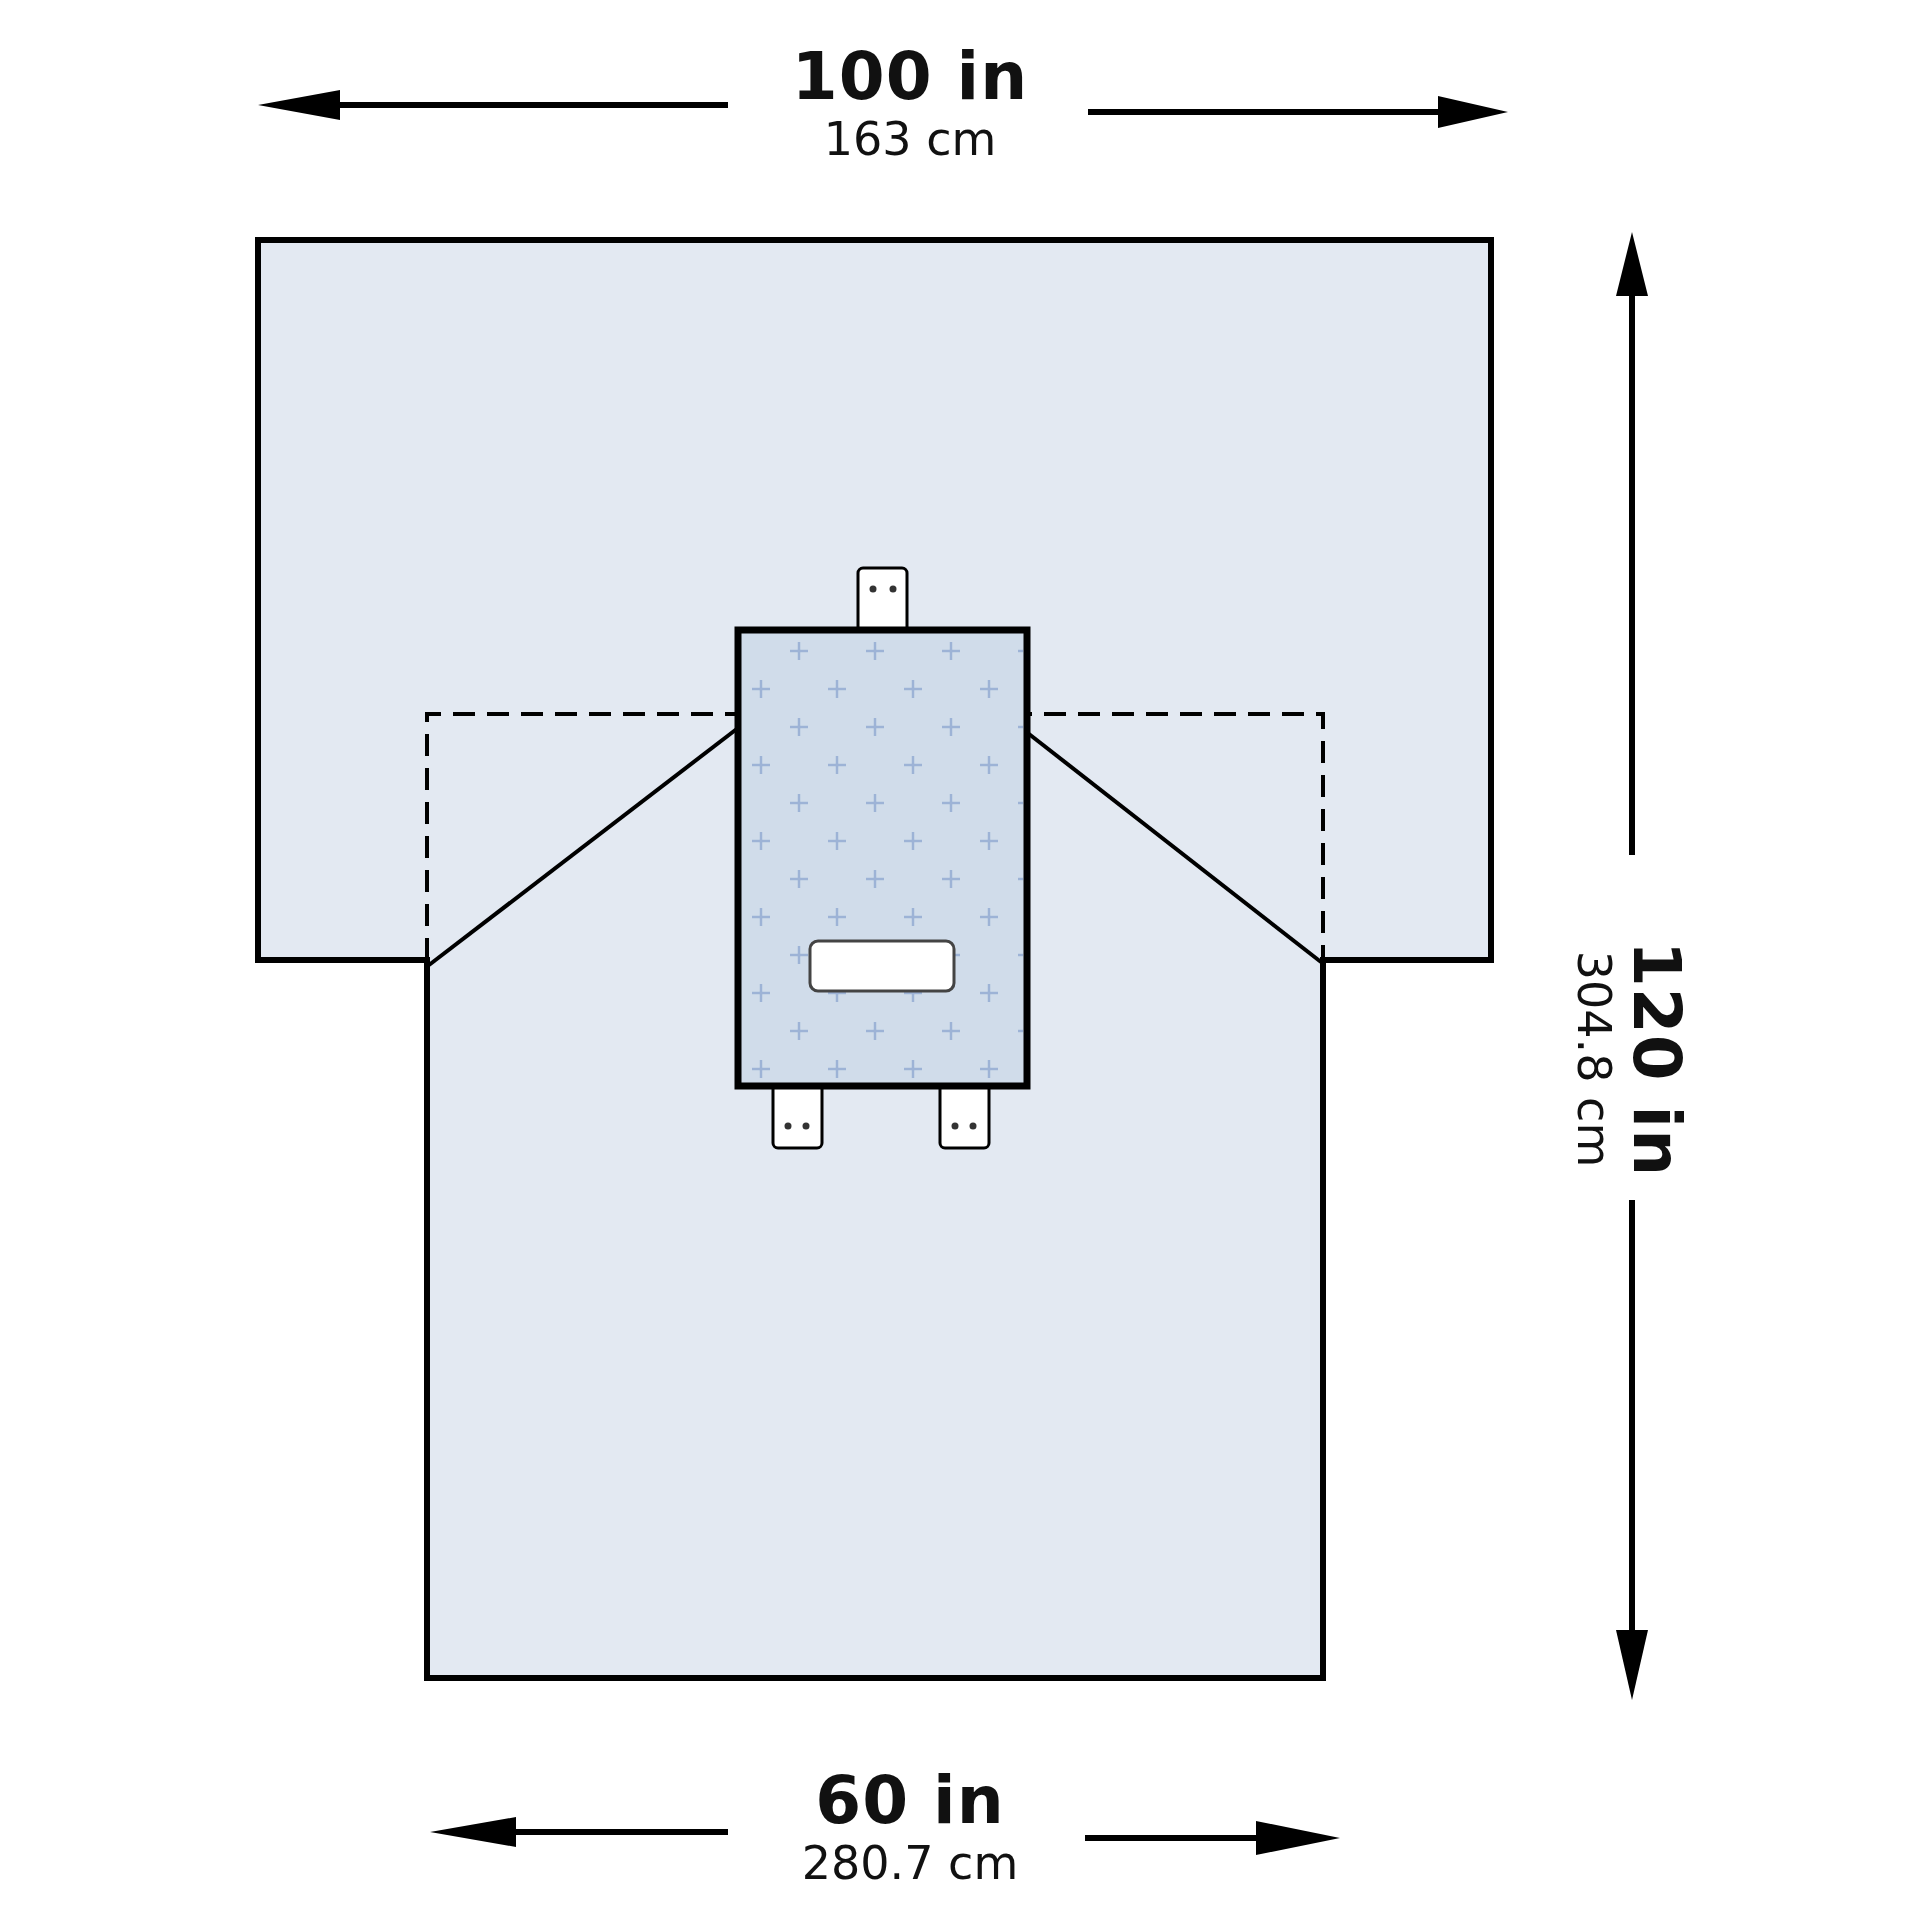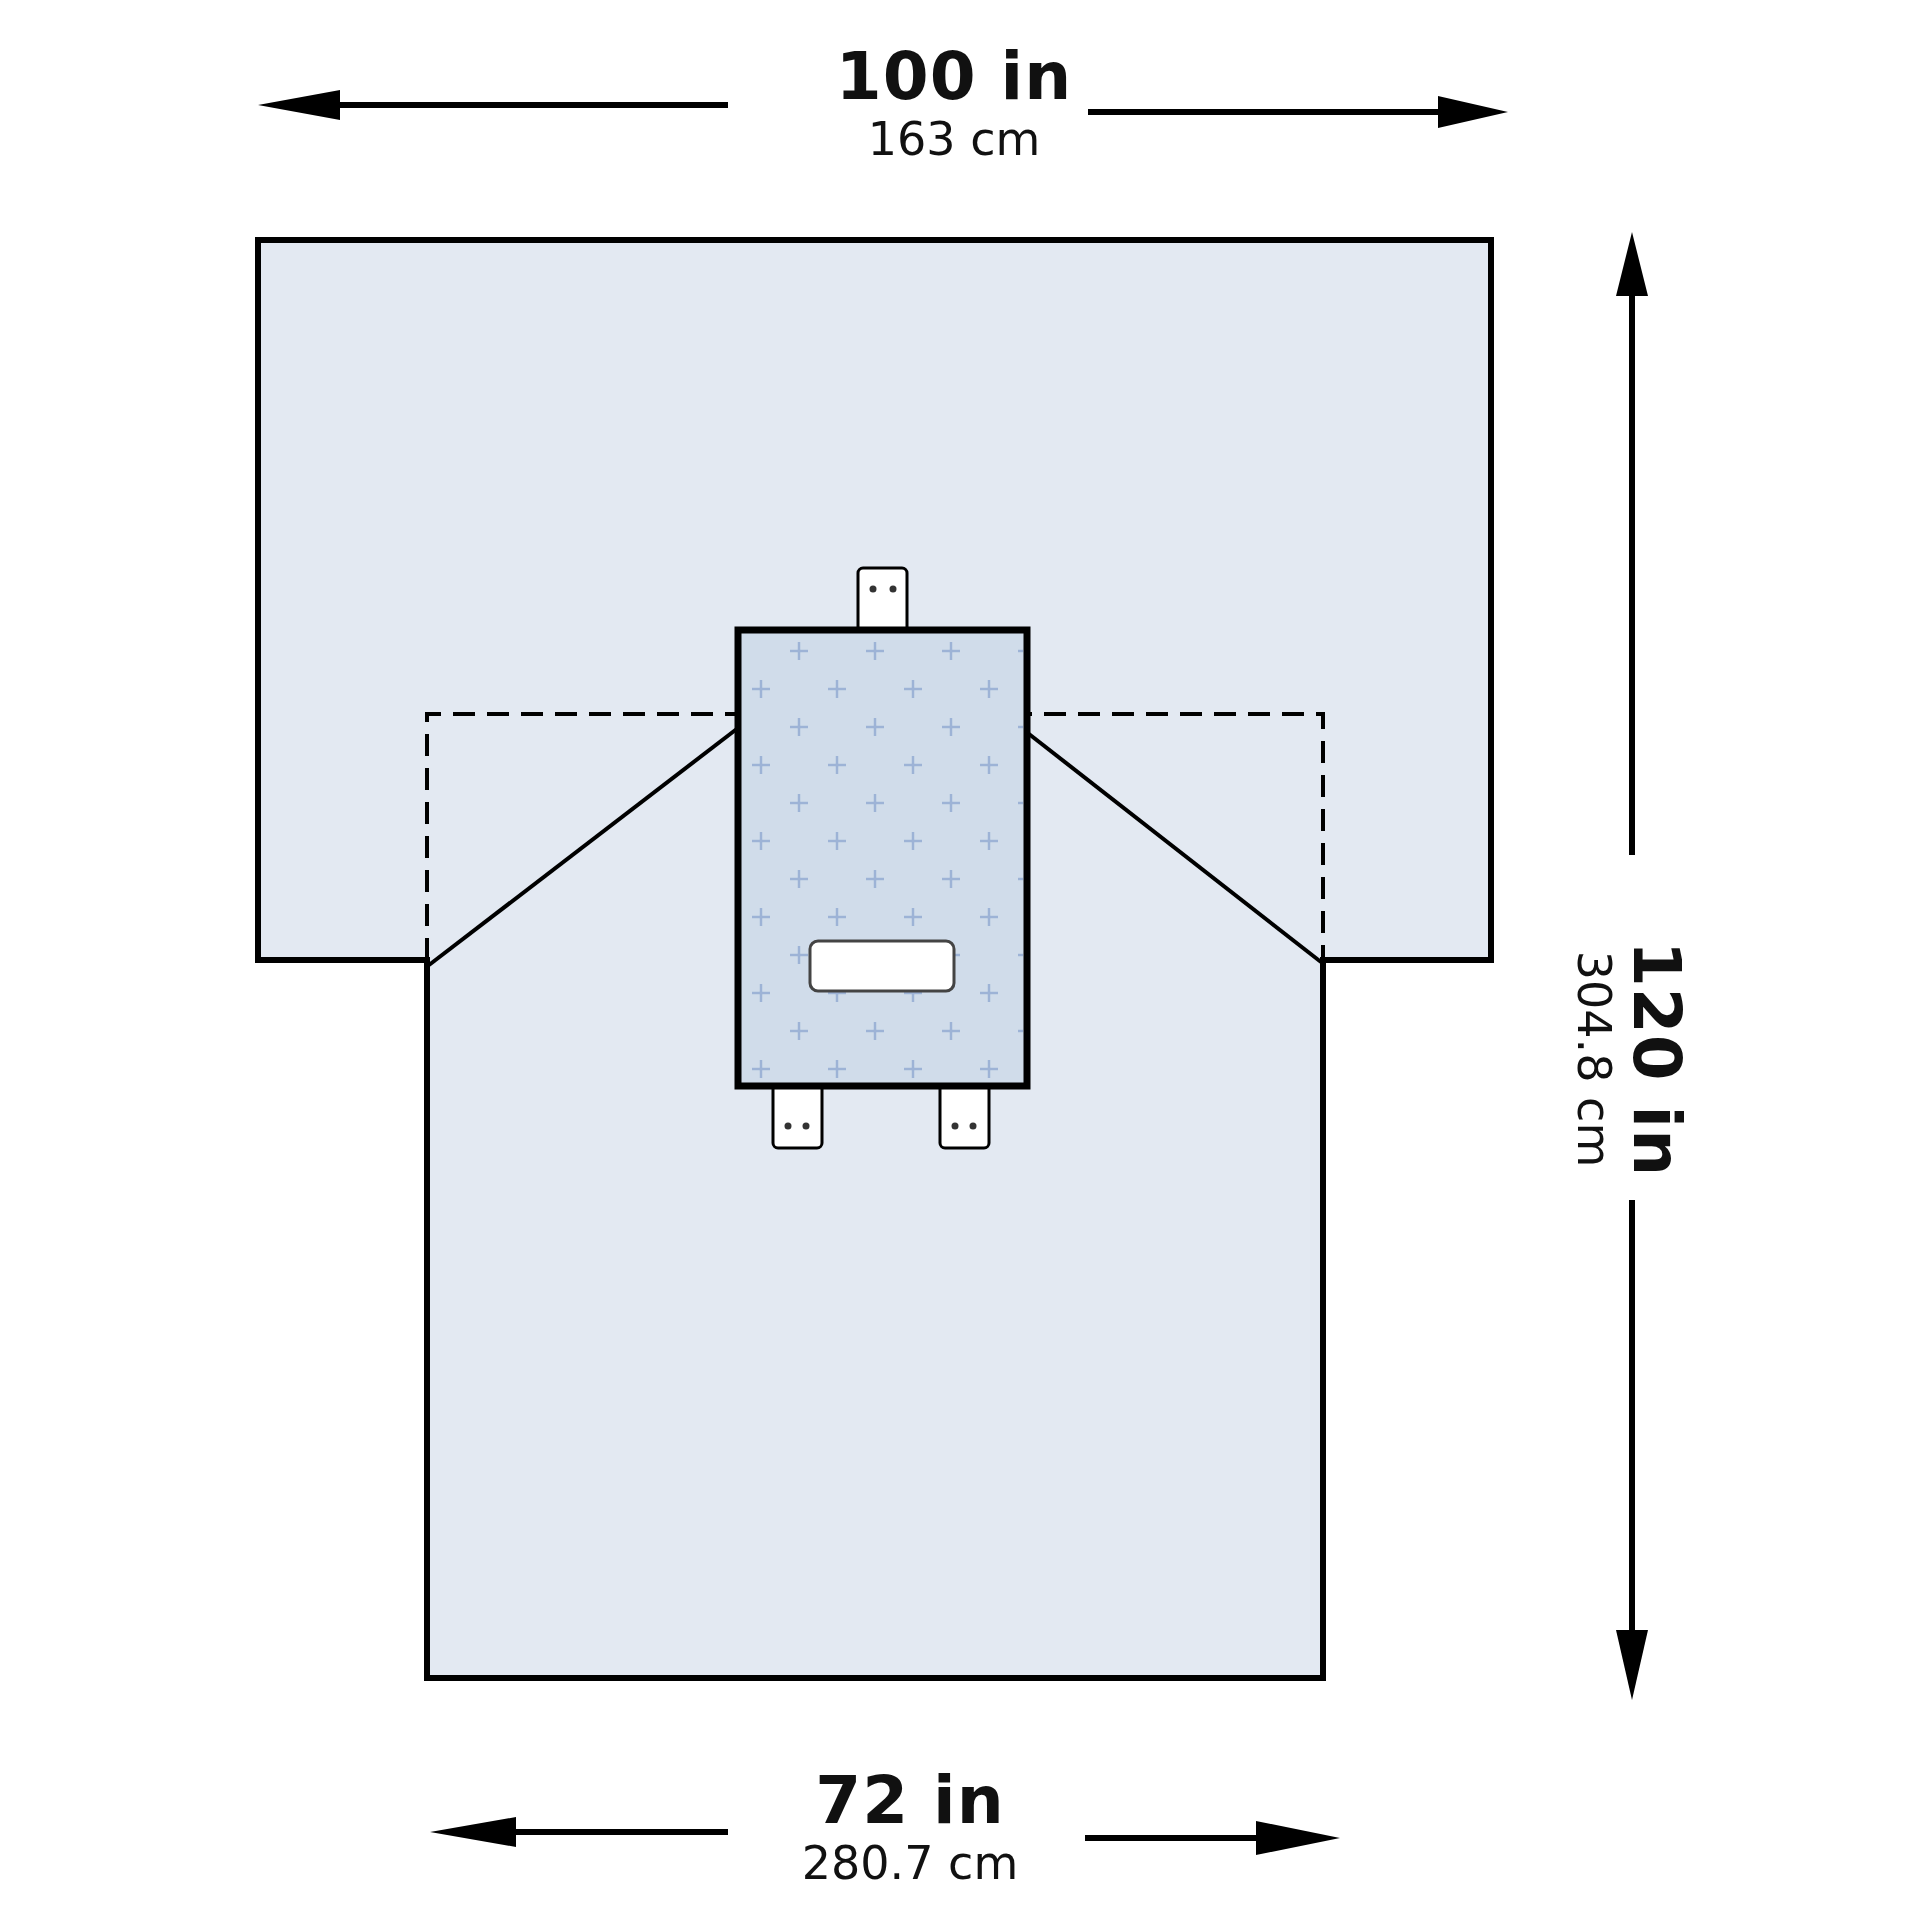--- a/index.html
+++ b/index.html
@@ -1,21 +1,21 @@
 <!DOCTYPE html>
 <html><head>
 <meta charset="utf-8">
 <style>
   html, body { margin: 0; padding: 0; background: #ffffff; }
   body { width: 1919px; height: 1919px; position: relative; overflow: hidden; font-family: "DejaVu Sans", "Liberation Sans", sans-serif; }
   svg { position: absolute; left: 0; top: 0; }
   .dim-label { position: absolute; text-align: center; color: #111; line-height: 1; }
   .dim-label .main { font-weight: bold; font-size: 66px; letter-spacing: 1px; display: block; }
   .dim-label .sub { font-size: 46px; display: block; margin-top: 6px; }
-  #label-top { left: 804px; top: 44px; width: 300px; }
+  #label-top { left: 760px; top: 44px; width: 300px; }
   #label-bottom { left: 750px; top: 1768px; width: 320px; }
   #label-right { left: 1480px; top: 1000px; width: 300px; transform: rotate(90deg); transform-origin: center center; }
 </style>
 </head>
 <body>
 
 <svg width="1919" height="1919" viewBox="0 0 1919 1919" xmlns="http://www.w3.org/2000/svg">
   <defs>
     <pattern id="crossPattern" x="743" y="612" width="76" height="76" patternUnits="userSpaceOnUse">
       <g stroke="#9db3d6" stroke-width="2.5">
@@ -84,15 +84,15 @@
   <span class="main">100 in</span>
   <span class="sub">163 cm</span>
 </div>
 
 <div id="label-right" class="dim-label">
   <span class="main">120 in</span>
   <span class="sub">304.8 cm</span>
 </div>
 
 <div id="label-bottom" class="dim-label">
-  <span class="main">72 in</span>
+  <span class="main">60 in</span>
   <span class="sub">280.7 cm</span>
 </div>
 
 </body></html>

